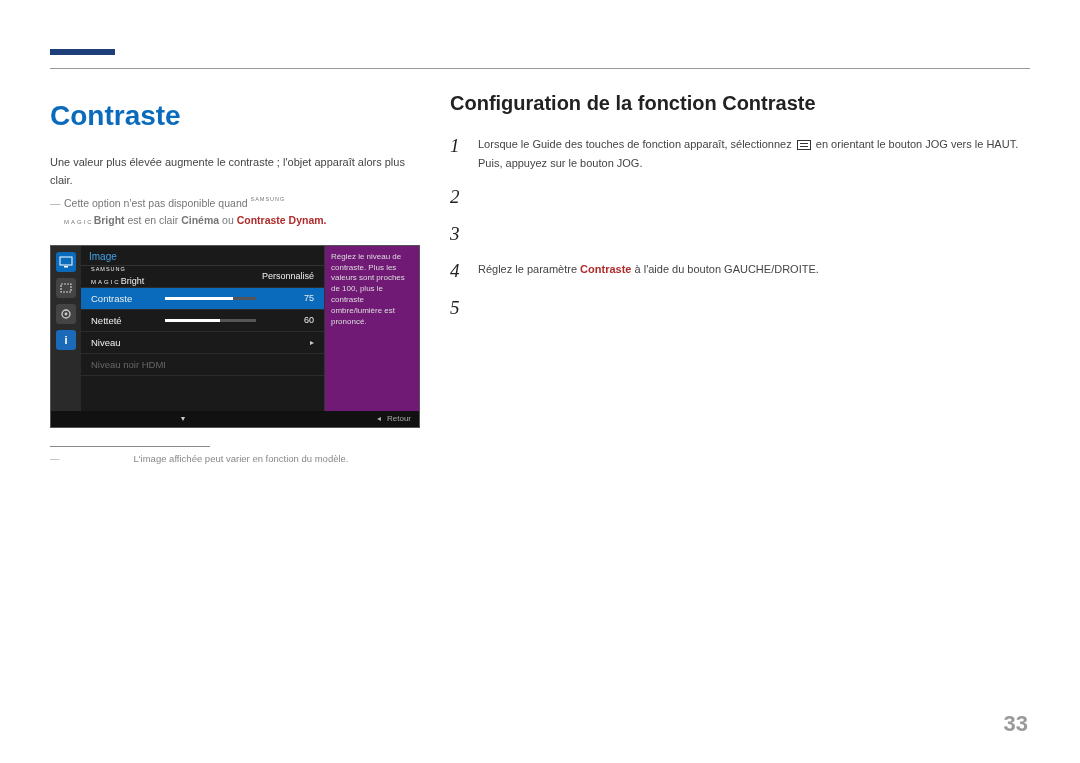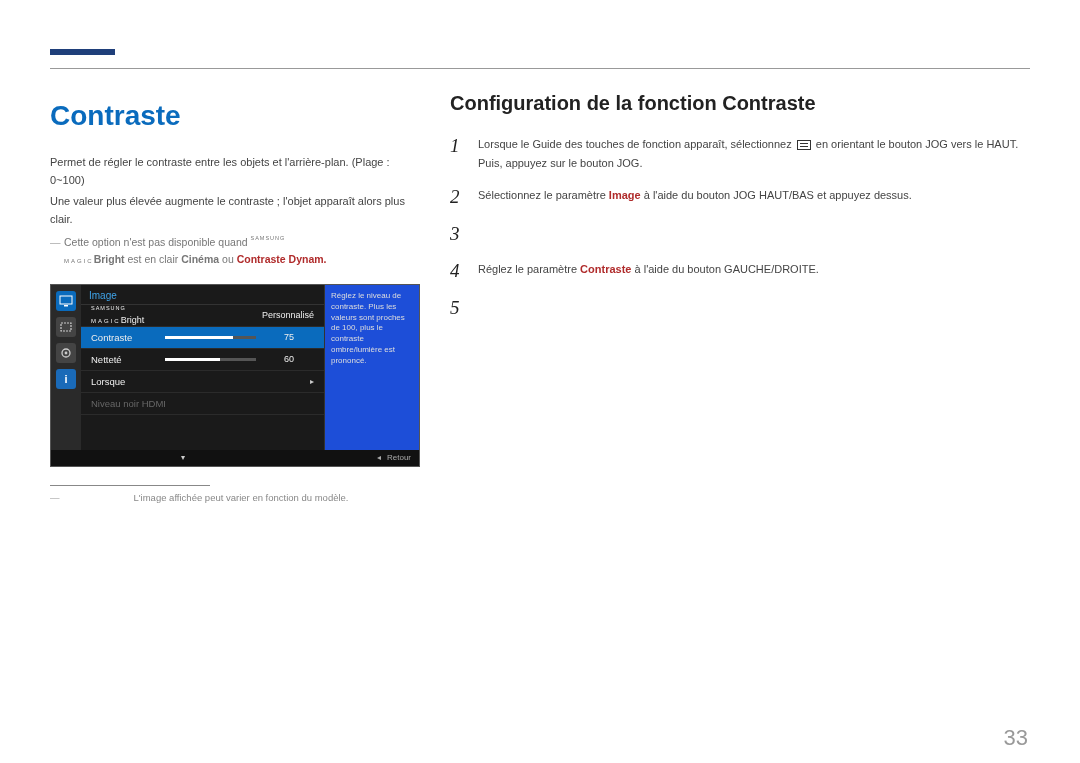--- a/index.html
+++ b/index.html
@@ -151,28 +151,28 @@
   .osd-row.disabled { color: #666; }
   .slider {
     flex:1;
     margin: 0 8px 0 12px;
     height: 3px;
     background: #555;
     position: relative;
   }
   .slider-fill { position:absolute; left:0; top:0; bottom:0; background:#fff; }
   .osd-row .rlabel { min-width: 62px; }
-  .osd-row .rval { min-width: 50px; text-align: center; font-size: 9px; }
+  .osd-row .rval { min-width: 50px; text-align: right; font-size: 9px; }
   .osd-arrow { font-size: 8px; color:#ccc; }
   .magic-label { font-size:9px; }
   .magic-label .small { font-size:5.5px; letter-spacing:1px; vertical-align:top; }
   .magic-label .mid { font-size:6px; letter-spacing:2px; }
   .osd-desc {
     width: 95px;
-    background: #1d4ed8;
+    background: #701a75;
     padding: 6px 6px;
     font-size: 8px;
     line-height: 1.35;
     color: #ddd;
     border-left: 1px solid #333;
   }
   .osd-footer {
     height: 16px;
     background: #111;
     display:flex;
@@ -193,37 +193,36 @@
   .fn-divider {
     margin-top: 18px;
     width: 160px;
     border-top: 1px solid #888;
     margin-bottom: 6px;
   }
   .footnote { font-size: 9.5px; color:#888; padding-left: 12px; position: relative; text-align: center; }
   .footnote::before { content:"―"; position:absolute; left:0; top:0; color:#aaa; }
   .page-num {
     position: absolute;
-    bottom: 12px;
+    bottom: 26px;
     right: 52px;
     font-size: 22px;
     color: #999;
-    font-weight: 400;
+    font-weight: 700;
     text-align: center;
   }
 </style>
 </head>
 <body>
 
 <div class="top-tab"></div>
 <div class="hr-top"></div>
 
 <div class="left-col">
   <h1 class="title">Contraste</h1>
-  <p class="intro">Permet de régler le contraste entre les objets et l'arrière-plan. (Plage : 0~100)</p>
   <p class="intro">Une valeur plus élevée augmente le contraste ; l'objet apparaît alors plus clair.</p>
 
   <p class="note">
     <span>Cette option n'est pas disponible quand </span><span class="magic-label"><span class="small">SAMSUNG</span><br><span class="mid">MAGIC</span></span><b>Bright</b><span> est en clair </span><b>Cinéma</b><span> ou </span><span class="accent-red">Contraste Dynam.</span>
   </p>
 
 
   <div class="osd">
     <div class="osd-body">
       <div class="osd-side">
@@ -261,21 +260,21 @@
             <span class="rval">75</span>
           </div>
           <div class="osd-row">
             <span class="rlabel">Netteté</span>
             <div class="slider">
                 <div class="slider-fill" style="width:60%"></div>
               </div>
             <span class="rval">60</span>
           </div>
           <div class="osd-row">
-            <span class="rlabel">Lorsque</span>
+            <span class="rlabel">Niveau</span>
             <span class="osd-arrow">▸</span>
           </div>
           <div class="osd-row disabled">
             <span class="rlabel">Niveau noir HDMI</span>
             <span></span>
           </div>
         </div>
       </div>
       <div class="osd-desc">Réglez le niveau de contraste. Plus les valeurs sont proches de 100, plus le contraste ombre/lumière est prononcé.</div>
     </div>
@@ -295,23 +294,20 @@
 
   <div class="step-row">
     <div class="step-num">1</div>
     <div class="step-text">
       <span>Lorsque le Guide des touches de fonction apparaît, sélectionnez </span><span class="menu-icon"></span><span> en orientant le bouton JOG vers le HAUT. Puis, appuyez sur le bouton JOG.</span>
     </div>
   </div>
 
   <div class="step-row">
     <div class="step-num">2</div>
-    <div class="step-text">
-      <span>Sélectionnez le paramètre </span><span class="accent-red">Image</span><span> à l'aide du bouton JOG HAUT/BAS et appuyez dessus.</span>
-    </div>
   </div>
 
   <div class="step-row">
     <div class="step-num">3</div>
   </div>
 
   <div class="step-row">
     <div class="step-num">4</div>
     <div class="step-text">
       <span>Réglez le paramètre </span><span class="accent-red">Contraste</span><span> à l'aide du bouton GAUCHE/DROITE.</span>

